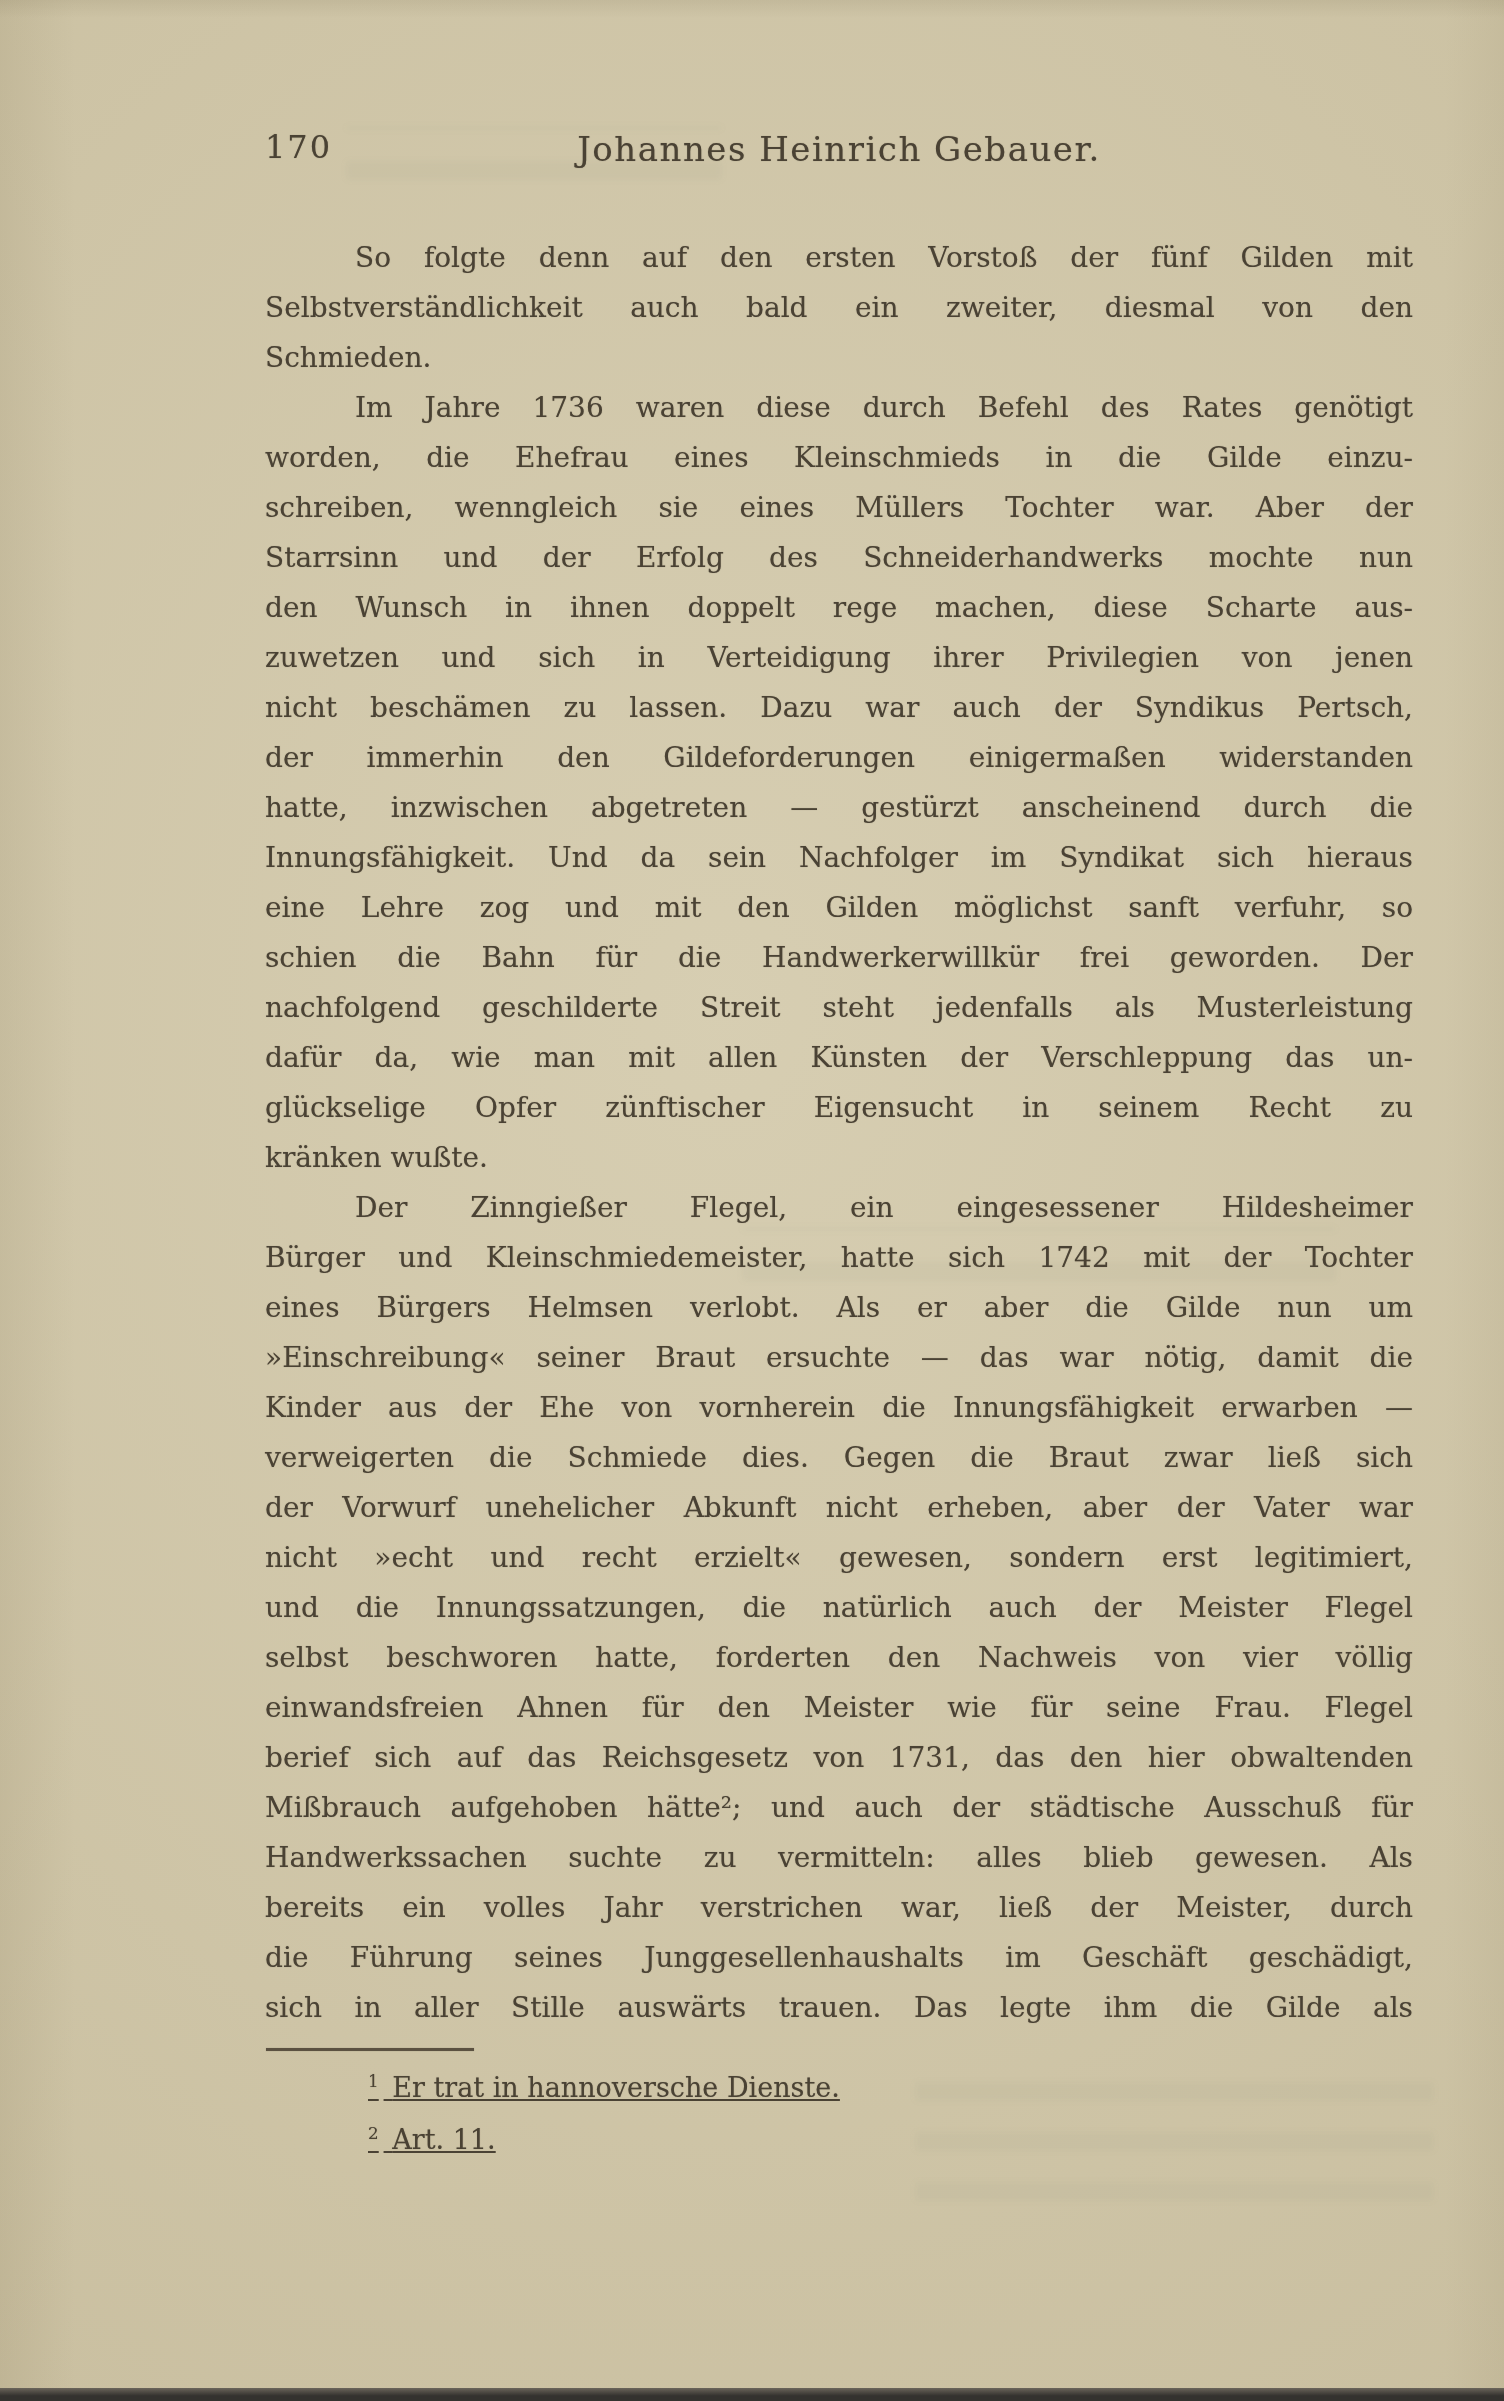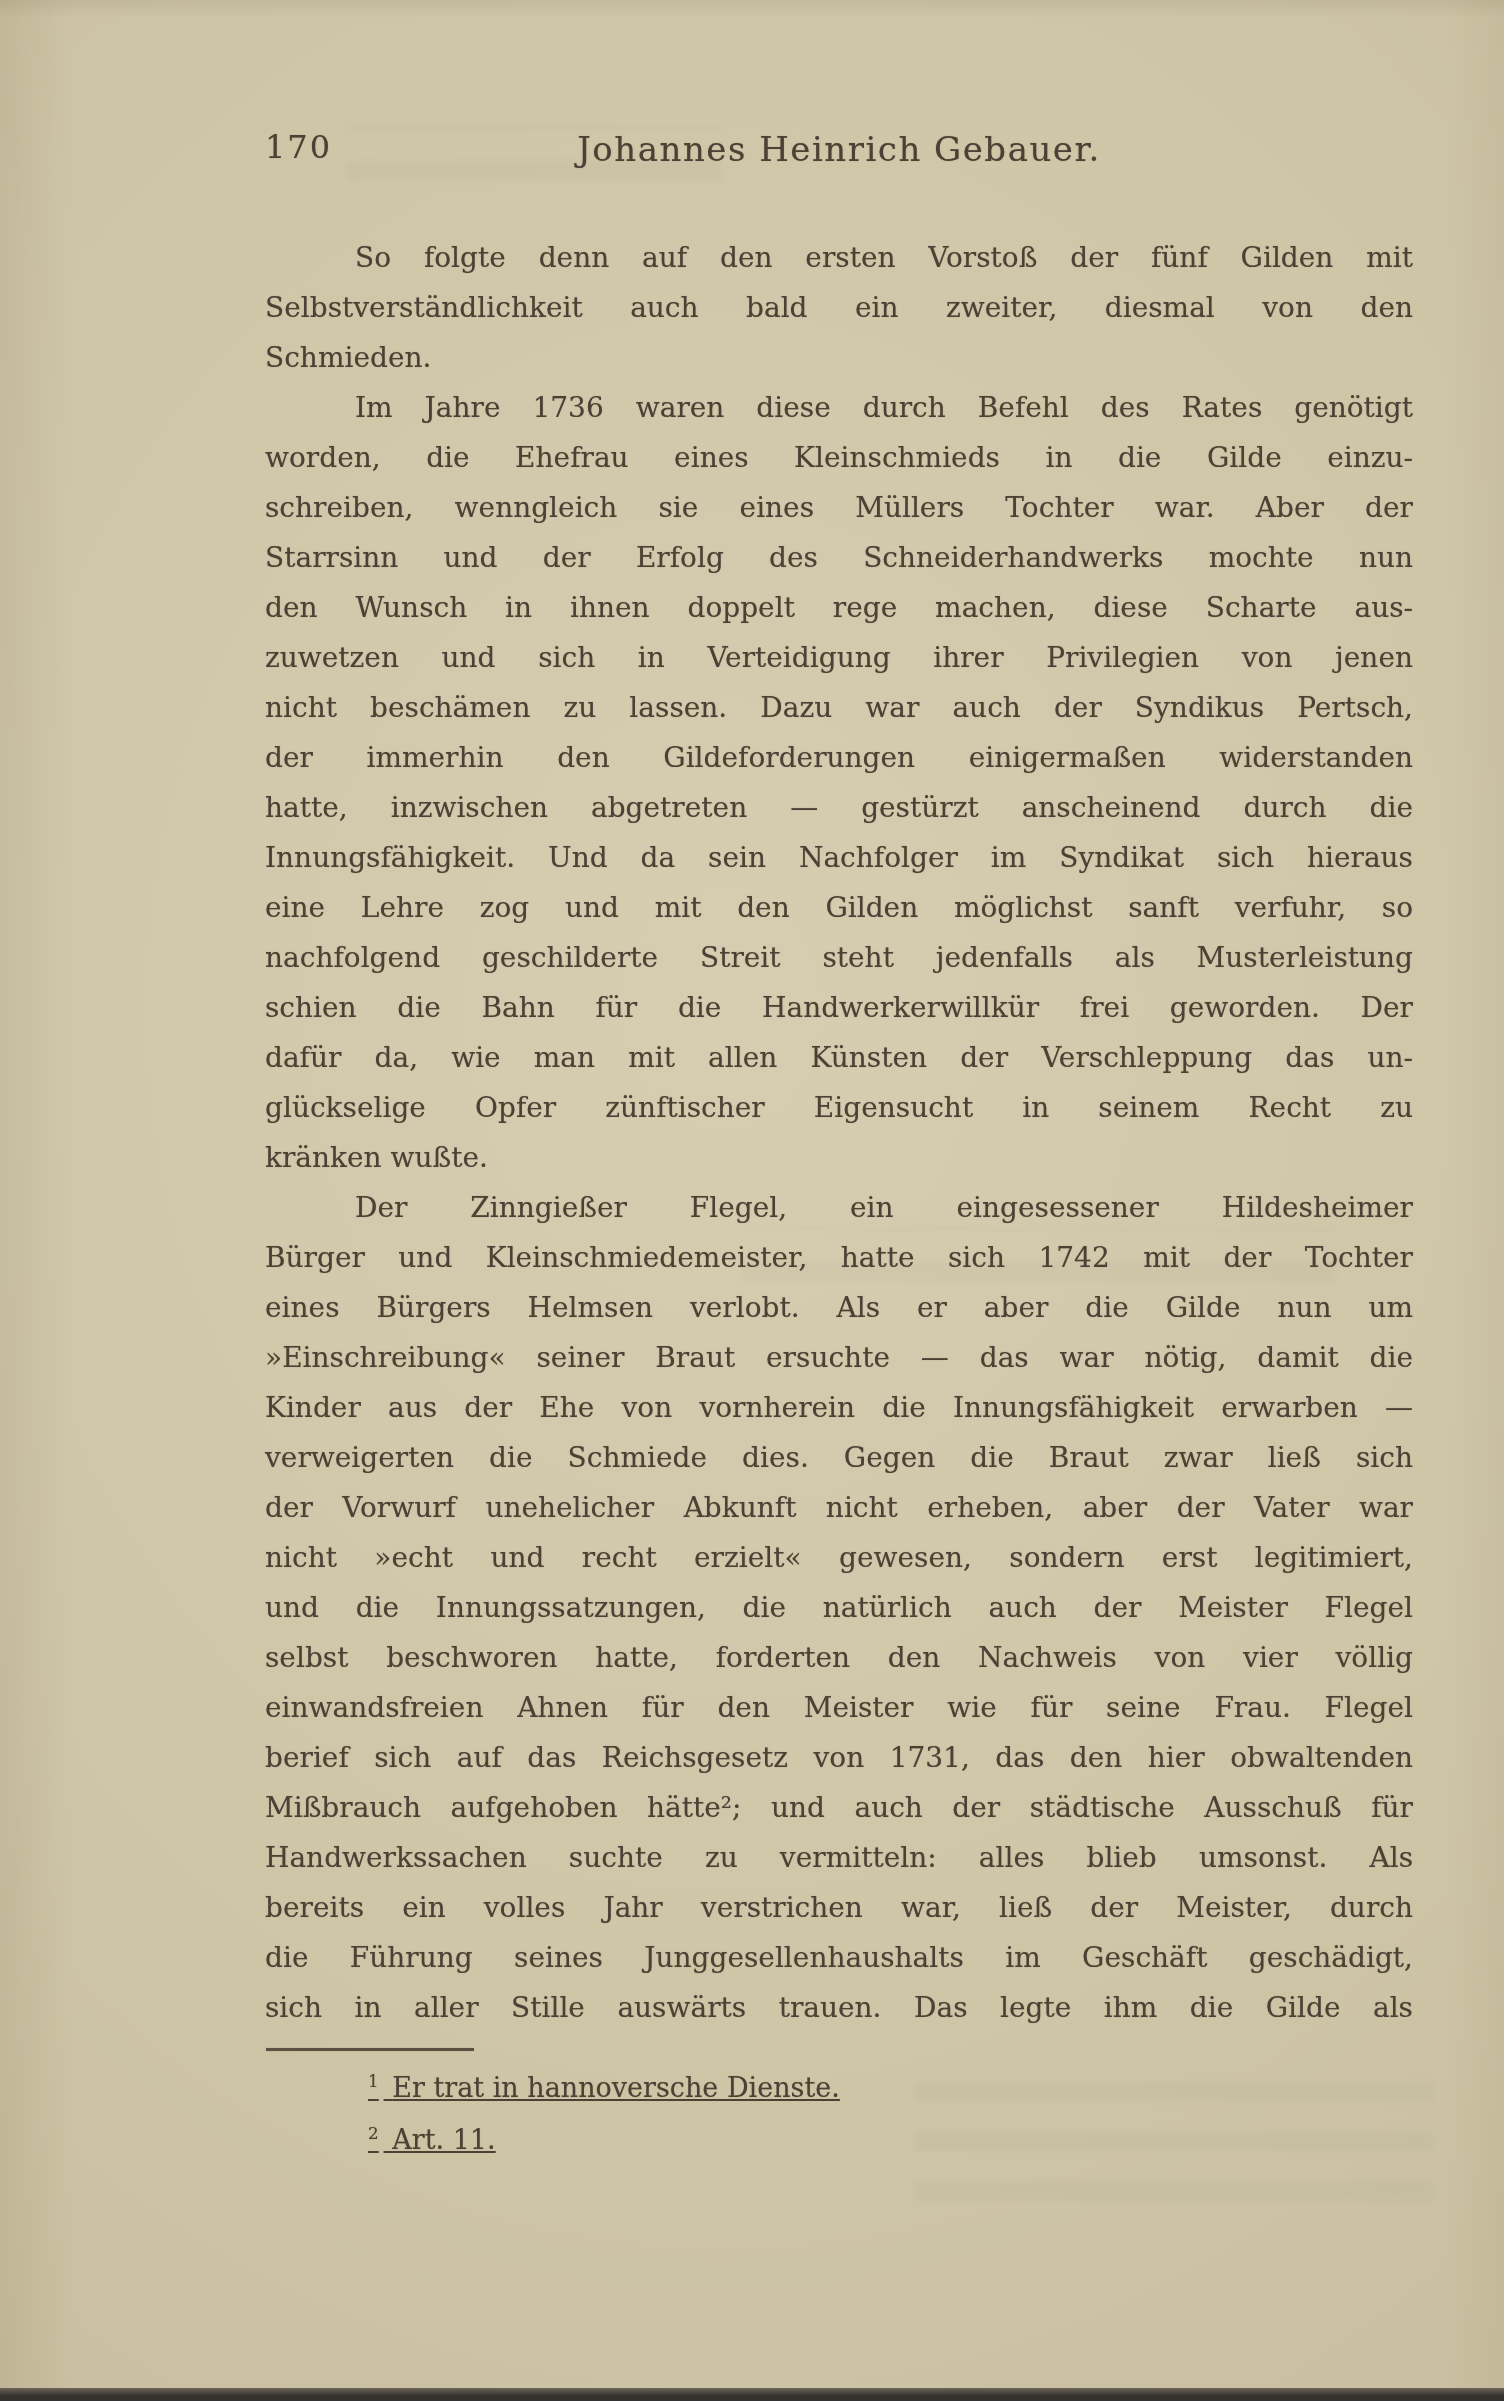--- a/index.html
+++ b/index.html
@@ -114,39 +114,39 @@
       <div class="line">worden, die Ehefrau eines Kleinschmieds in die Gilde einzu-</div>
       <div class="line">schreiben, wenngleich sie eines Müllers Tochter war.  Aber der</div>
       <div class="line">Starrsinn und der Erfolg des Schneiderhandwerks mochte nun</div>
       <div class="line">den Wunsch in ihnen doppelt rege machen, diese Scharte aus-</div>
       <div class="line">zuwetzen und sich in Verteidigung ihrer Privilegien von jenen</div>
       <div class="line">nicht beschämen zu lassen.  Dazu war auch der Syndikus Pertsch,</div>
       <div class="line">der immerhin den Gildeforderungen einigermaßen widerstanden</div>
       <div class="line">hatte, inzwischen abgetreten — gestürzt anscheinend durch die</div>
       <div class="line">Innungsfähigkeit.  Und da sein Nachfolger im Syndikat sich hieraus</div>
       <div class="line">eine Lehre zog und mit den Gilden möglichst sanft verfuhr, so</div>
+      <div class="line">schien die Bahn für die Handwerkerwillkür frei geworden.  Der</div>
       <div class="line">nachfolgend geschilderte Streit steht jedenfalls als Musterleistung</div>
-      <div class="line">schien die Bahn für die Handwerkerwillkür frei geworden.  Der</div>
       <div class="line">dafür da, wie man mit allen Künsten der Verschleppung das un-</div>
       <div class="line">glückselige Opfer zünftischer Eigensucht in seinem Recht zu</div>
       <div class="line para-end">kränken wußte.</div>
       <div class="line indent">Der Zinngießer Flegel, ein eingesessener Hildesheimer</div>
       <div class="line">Bürger und Kleinschmiedemeister, hatte sich 1742 mit der Tochter</div>
       <div class="line">eines Bürgers Helmsen verlobt.  Als er aber die Gilde nun um</div>
       <div class="line">»Einschreibung« seiner Braut ersuchte — das war nötig, damit die</div>
       <div class="line">Kinder aus der Ehe von vornherein die Innungsfähigkeit erwarben —</div>
       <div class="line">verweigerten die Schmiede dies.  Gegen die Braut zwar ließ sich</div>
       <div class="line">der Vorwurf unehelicher Abkunft nicht erheben, aber der Vater war</div>
       <div class="line">nicht »echt und recht erzielt« gewesen, sondern erst legitimiert,</div>
       <div class="line">und die Innungssatzungen, die natürlich auch der Meister Flegel</div>
       <div class="line">selbst beschworen hatte, forderten den Nachweis von vier völlig</div>
       <div class="line">einwandsfreien Ahnen für den Meister wie für seine Frau.  Flegel</div>
       <div class="line">berief sich auf das Reichsgesetz von 1731, das den hier obwaltenden</div>
       <div class="line">Mißbrauch aufgehoben hätte²; und auch der städtische Ausschuß für</div>
-      <div class="line">Handwerkssachen suchte zu vermitteln: alles blieb umsonst.  Als</div>
+      <div class="line">Handwerkssachen suchte zu vermitteln: alles blieb gewesen.  Als</div>
       <div class="line">bereits ein volles Jahr verstrichen war, ließ der Meister, durch</div>
       <div class="line">die Führung seines Junggesellenhaushalts im Geschäft geschädigt,</div>
       <div class="line">sich in aller Stille auswärts trauen.  Das legte ihm die Gilde als</div>
     </div>
 
   <div class="footnote-rule"></div>
   <div class="footnotes" id="footnotes">
       <div class="footnote"><sup class="fn-marker">1</sup> <span class="fn-text">Er trat in hannoversche Dienste.</span></div>
       <div class="footnote"><sup class="fn-marker">2</sup> <span class="fn-text">Art. 11.</span></div>
     </div>

